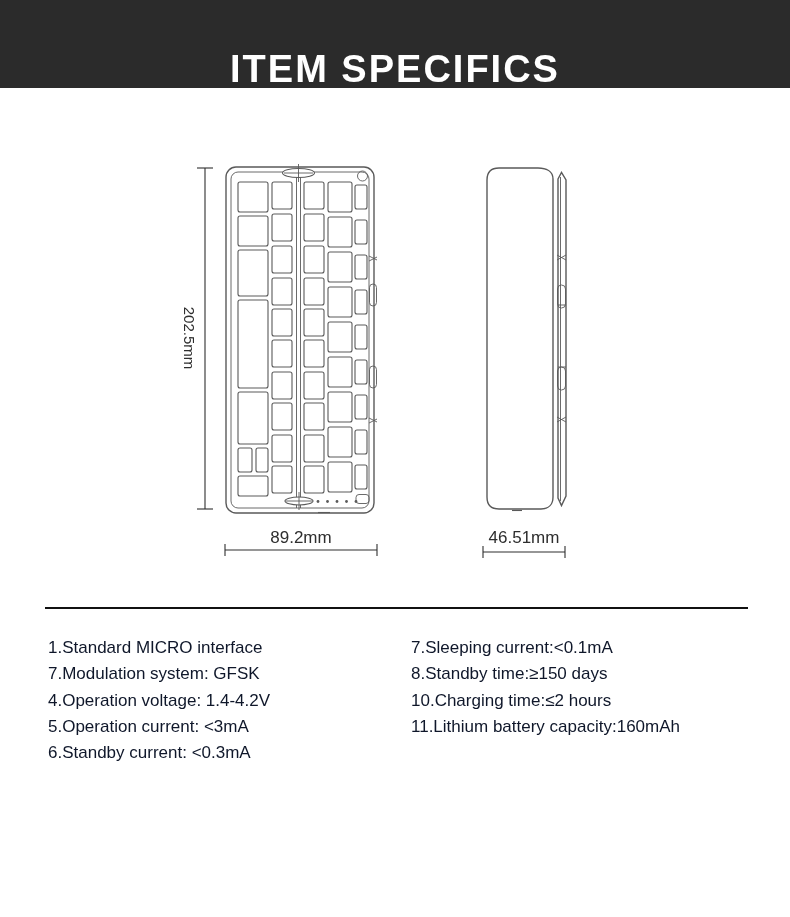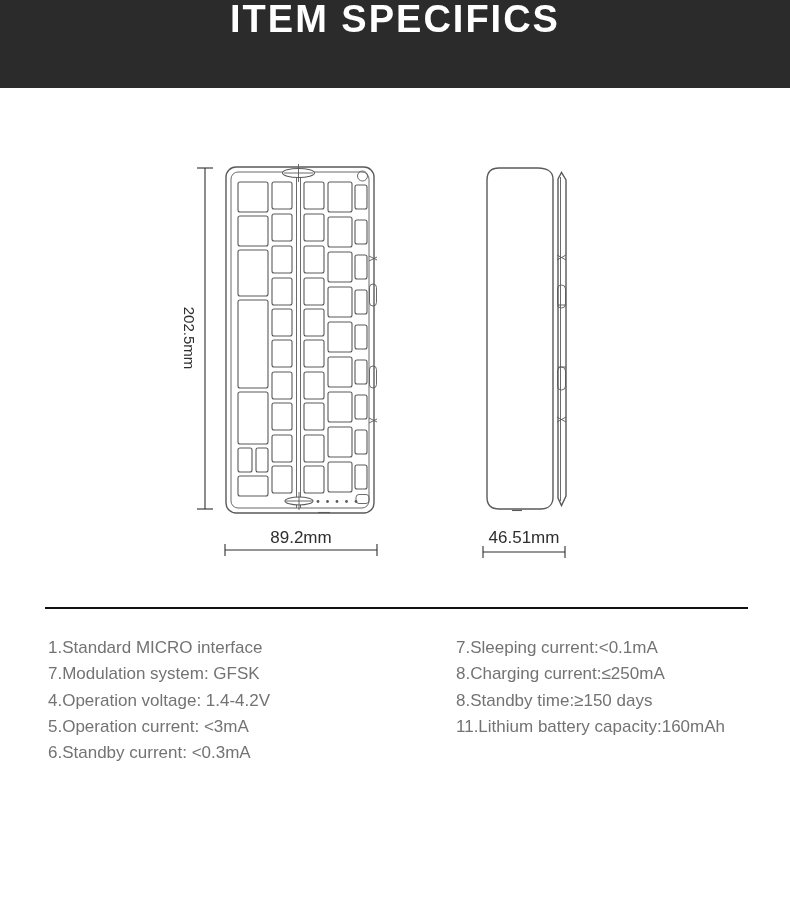--- a/index.html
+++ b/index.html
@@ -8,21 +8,21 @@
     position:relative;
     width:790px; height:917px;
     background:#ffffff;
     font-family:"Liberation Sans", sans-serif;
     overflow:hidden;
     margin:0 auto;
   }
   .banner {
     position:absolute; left:0; top:0;
     width:790px; height:88px;
-    display:flex; align-items:flex-start; justify-content:center;
+    display:flex; align-items:flex-end; justify-content:center;
   }
   .banner h1 {
     font-size:38px;
     font-weight:bold;
     letter-spacing:2px;
     line-height:1;
   }
   .diagram-svg {
     position:absolute; left:0; top:88px;
     width:790px; height:520px;
@@ -42,25 +42,25 @@
     width:703px; height:2px;
     background:#111111;
   }
   .spec-col {
     position:absolute; top:635px;
     list-style:none;
   }
   .spec-col li {
     font-size:17px;
     line-height:26.3px;
-    color:#737373;
+    color:#0f172a;
     white-space:nowrap;
   }
   .spec-col-left  { left:48px;  }
-  .spec-col-right { left:411px;margin-left:45px; }
+  .spec-col-right { left:411px; }
 </style>
 </head>
 <body>
 
 <div class="page">
 
   <div class="banner" style="background-color: rgb(43, 43, 43); color: rgb(255, 255, 255);">
     <h1>ITEM SPECIFICS</h1>
   </div>
 
@@ -208,18 +208,18 @@
   <ul class="spec-col spec-col-left">
     <li>1.Standard MICRO interface</li>
     <li>7.Modulation system: GFSK</li>
     <li>4.Operation voltage: 1.4-4.2V</li>
     <li>5.Operation current: &lt;3mA</li>
     <li>6.Standby current: &lt;0.3mA</li>
   </ul>
 
   <ul class="spec-col spec-col-right">
     <li>7.Sleeping current:&lt;0.1mA</li>
-    <li>8.Charging current:≤250mA</li>
     <li>8.Standby time:≥150 days</li>
+    <li>10.Charging time:≤2 hours</li>
     <li>11.Lithium battery capacity:160mAh</li>
   </ul>
 
 </div>
 
 </body></html>

